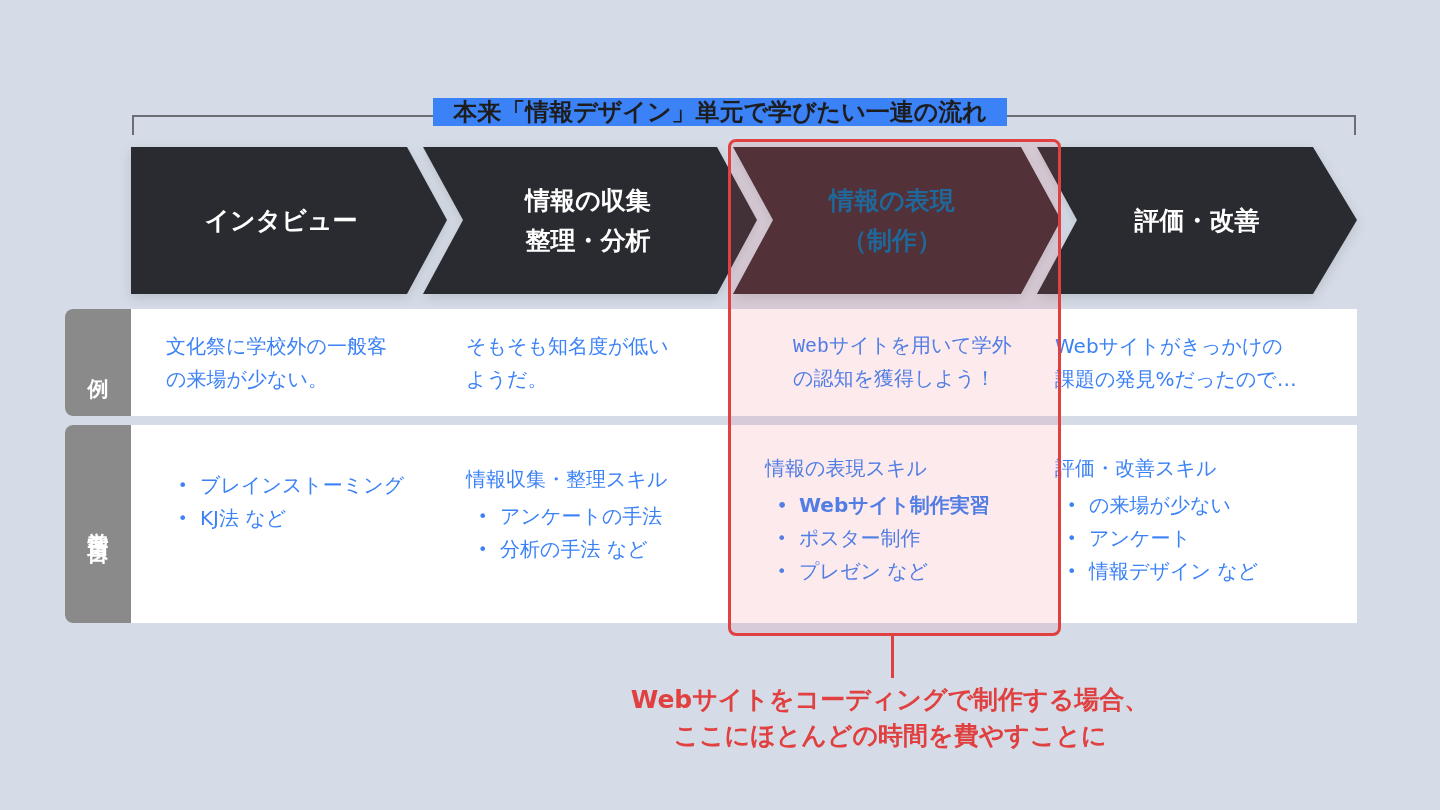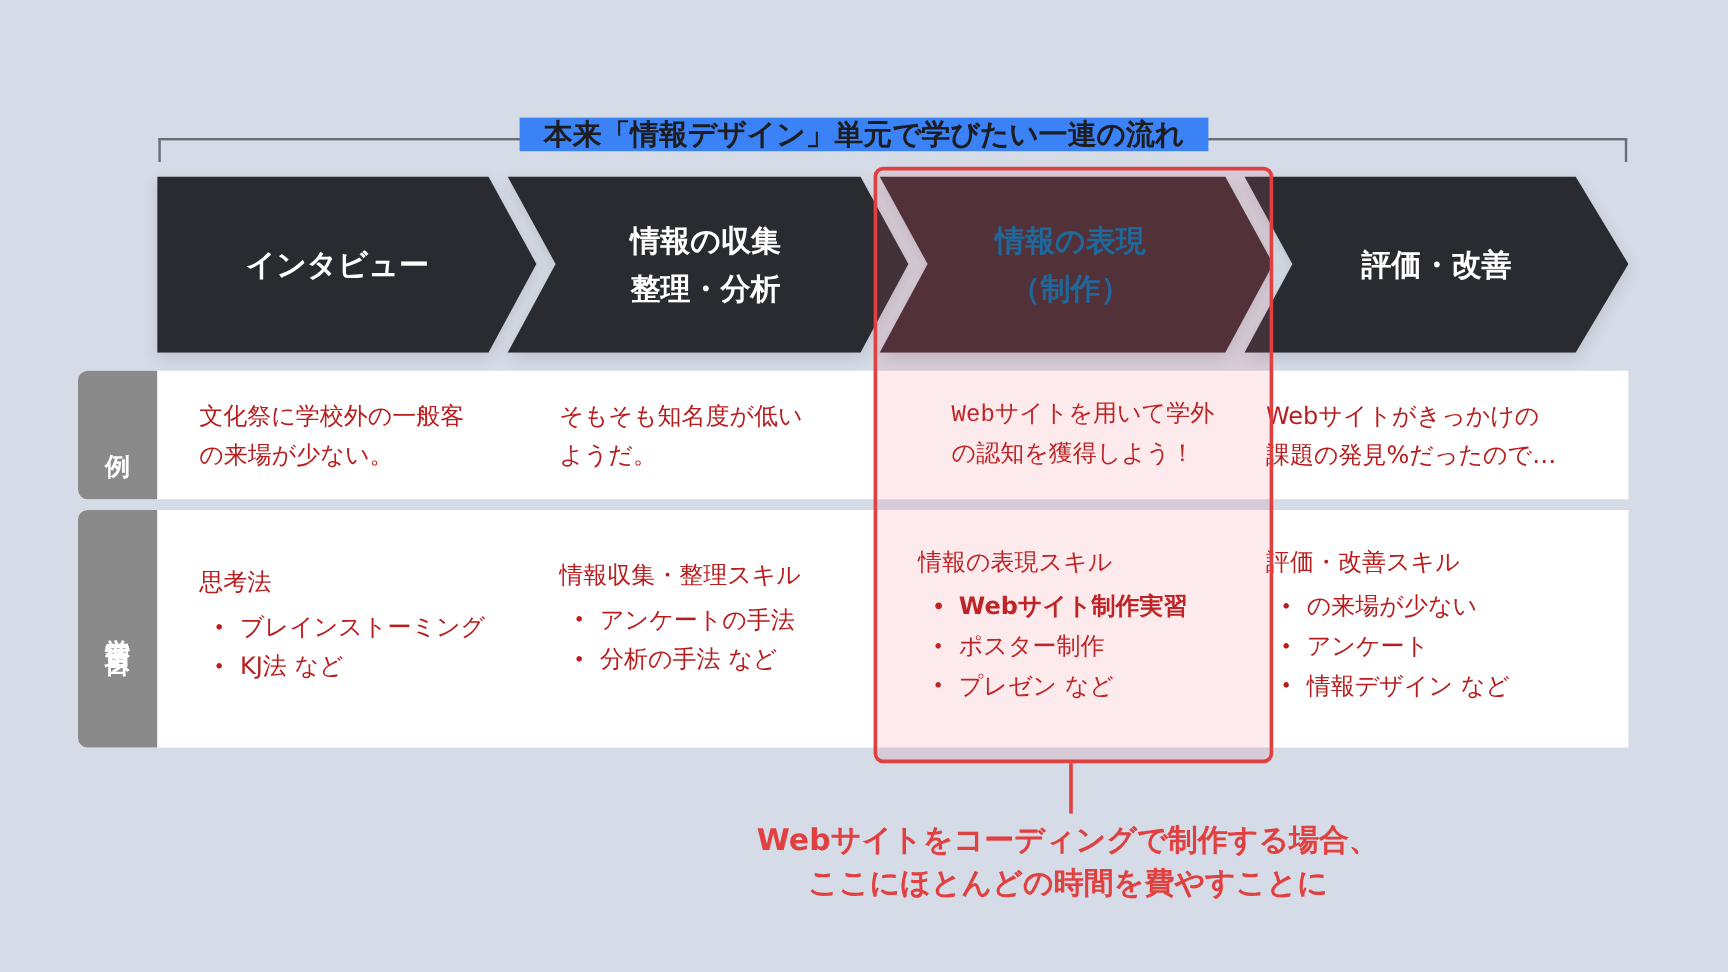--- a/index.html
+++ b/index.html
@@ -10,21 +10,21 @@
   .title{position:absolute;left:0;top:96px;width:1488px;text-align:center;font-size:24px;font-weight:bold;color:#1d1d1f;}
   .title span{background:#3b82f6;padding:0 20px;}
   .band{position:absolute;left:131px;top:147px;width:1226px;height:147px;}
   .band svg{position:absolute;left:0;top:0;filter:drop-shadow(0 4px 6px rgba(0,0,0,0.12));}
   .stage{position:absolute;top:0;height:147px;display:flex;align-items:center;justify-content:center;
        color:#fff;font-weight:bold;font-size:25px;line-height:40px;text-align:center;white-space:pre-line;}
   .row{position:absolute;left:65px;width:1292px;background:#fff;}
   .row .lab{position:absolute;left:0;top:0;bottom:0;width:66px;background:#8a8a8a;border-radius:8px 0 0 8px;
        color:#fff;font-weight:bold;font-size:21px;display:flex;align-items:center;justify-content:center;
        writing-mode:vertical-rl;text-orientation:upright;letter-spacing:4px;}
-  .cell{position:absolute;font-size:20px;line-height:33px;color:#b91c1c;}
+  .cell{position:absolute;font-size:20px;line-height:33px;color:#3b82f6;}
   .cell .head{margin-bottom:4px;}
   .cell ul{margin:0;padding:0;list-style:none;}
   .cell li{position:relative;padding-left:34px;line-height:33px;}
   .cell li::before{content:"•";position:absolute;left:12px;top:0;font-size:16px;}
   .cell li.b{font-weight:bold;}
   .hl{position:absolute;left:728px;top:139px;width:333px;height:497px;box-sizing:border-box;
       border:3px solid #e0403f;border-radius:8px;background:rgba(230,90,110,0.13);}
   .conn{position:absolute;left:891px;top:636px;width:3px;height:42px;background:#e0403f;}
   .note{position:absolute;left:0;top:682px;width:1784px;text-align:center;color:#e0403f;font-weight:bold;font-size:25px;line-height:36px;}
   .note div{width:1784px;}
@@ -59,21 +59,20 @@
   <div class="cell" style="left:728px;top:21px;white-space:pre-line;font-family:Liberation Mono, monospace;">Webサイトを用いて学外
 の認知を獲得しよう！</div>
   <div class="cell" style="left:990px;top:21px;white-space:pre-line;">Webサイトがきっかけの
 課題の発見%だったので…</div>
 </div>
 
 <div class="row" style="top:425px;height:198px;border-radius:8px 0 0 8px;">
   <div class="lab">学習項目</div>
 
   <div class="cell" style="left:101px;top:44px;">
-    <div class="head">思考法</div>
     <ul>
       <li>ブレインストーミング</li>
       <li>KJ法 など</li>
     </ul>
   </div>
 
   <div class="cell" style="left:401px;top:38px;">
     <div class="head">情報収集・整理スキル</div>
     <ul>
       <li>アンケートの手法</li>

